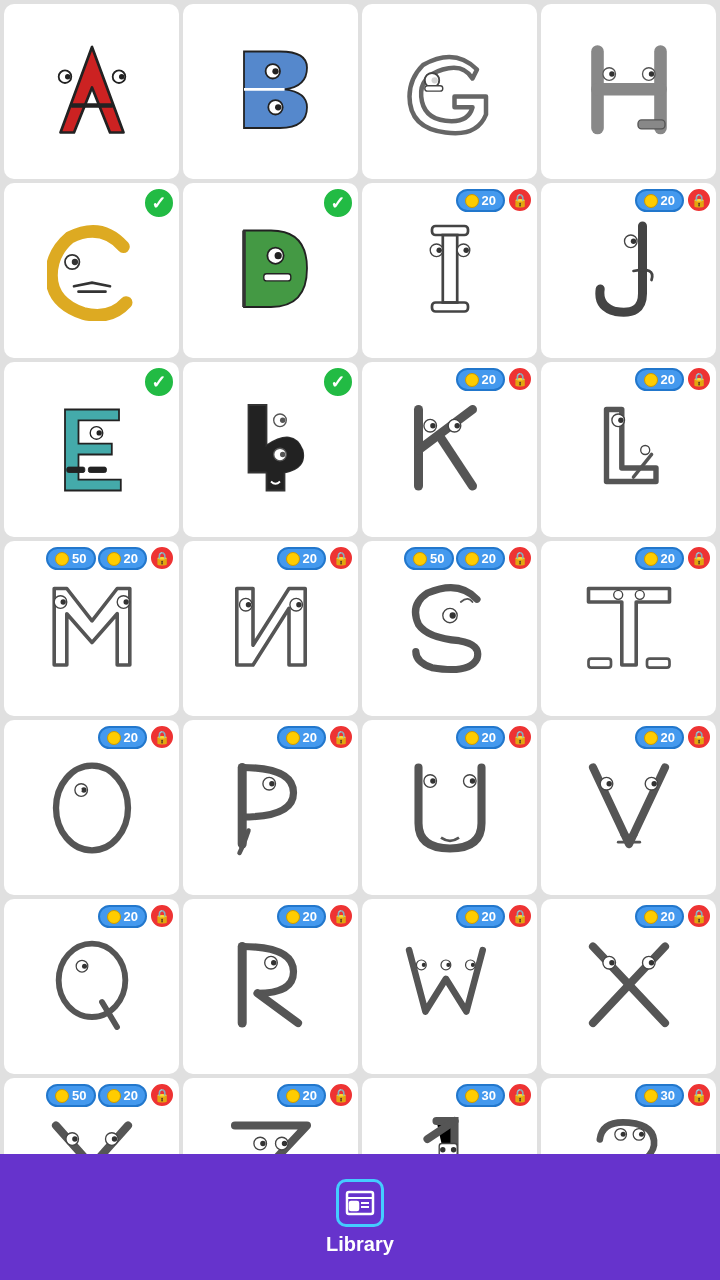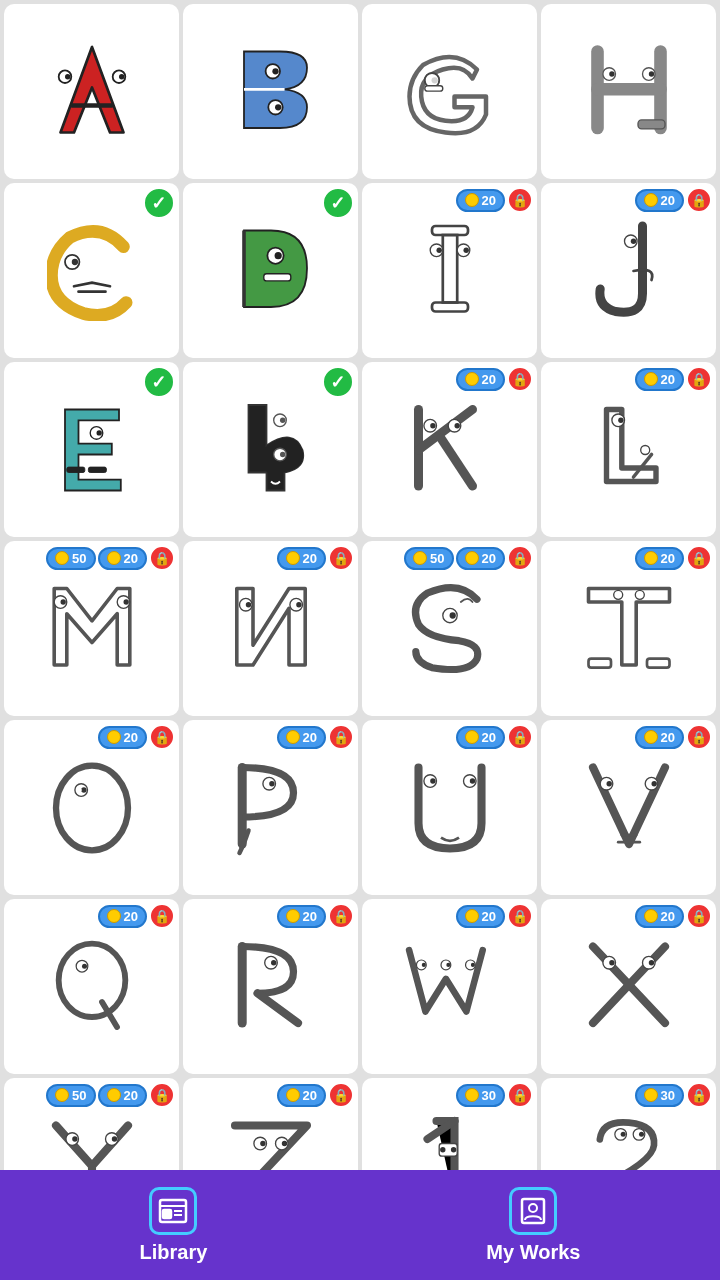--- a/index.html
+++ b/index.html
@@ -56,21 +56,21 @@
       flex-direction: row;
       align-items: center;
       gap: 2px;
       z-index: 10;
     }
     .coin-badge {
       background: #4499ee;
       border-radius: 12px;
       padding: 2px 7px;
       display: flex;
-      align-items: flex-start;
+      align-items: flex-end;
       gap: 3px;
       font-size: 13px;
       font-weight: bold;
       color: white;
       border: 2px solid #2277cc;
     }
     .coin-icon {
       width: 14px;
       height: 14px;
       background: #ffcc00;
@@ -90,21 +90,21 @@
       font-size: 13px;
       border: 2px solid white;
       flex-shrink: 0;
     }
     
     .bottom-nav {
       position: fixed;
       bottom: 0;
       left: 0;
       width: 720px;
-      height: 110px;
+      height: 126px;
       background: #6633cc;
       display: flex;
       align-items: center;
       justify-content: space-around;
       z-index: 100;
     }
     .nav-item {
       display: flex;
       flex-direction: column;
       align-items: center;
@@ -576,23 +576,13 @@
       <svg viewBox="0 0 30 30">
         <rect x="2" y="4" width="26" height="22" rx="2" stroke="white" stroke-width="2.5" fill="none"></rect>
         <path d="M2 10 h26" stroke="white" stroke-width="2"></path>
         <rect x="5" y="14" width="8" height="8" rx="1" fill="white"></rect>
         <line x1="16" y1="15" x2="24" y2="15" stroke="white" stroke-width="2"></line>
         <line x1="16" y1="19" x2="24" y2="19" stroke="white" stroke-width="2"></line>
       </svg>
     </div>
     <span class="nav-label">Library</span>
   </div>
-  <div class="nav-item">
-    <div class="nav-icon">
-      <svg viewBox="0 0 30 30">
-        <rect x="4" y="3" width="22" height="24" rx="2" stroke="white" stroke-width="2.5" fill="none"></rect>
-        <circle cx="15" cy="12" r="4" stroke="white" stroke-width="2" fill="none"></circle>
-        <path d="M7 24 c0-5 16-5 16 0" stroke="white" stroke-width="2" fill="none"></path>
-      </svg>
-    </div>
-    <span class="nav-label">My Works</span>
-  </div>
 </nav>
 
 </body></html>

